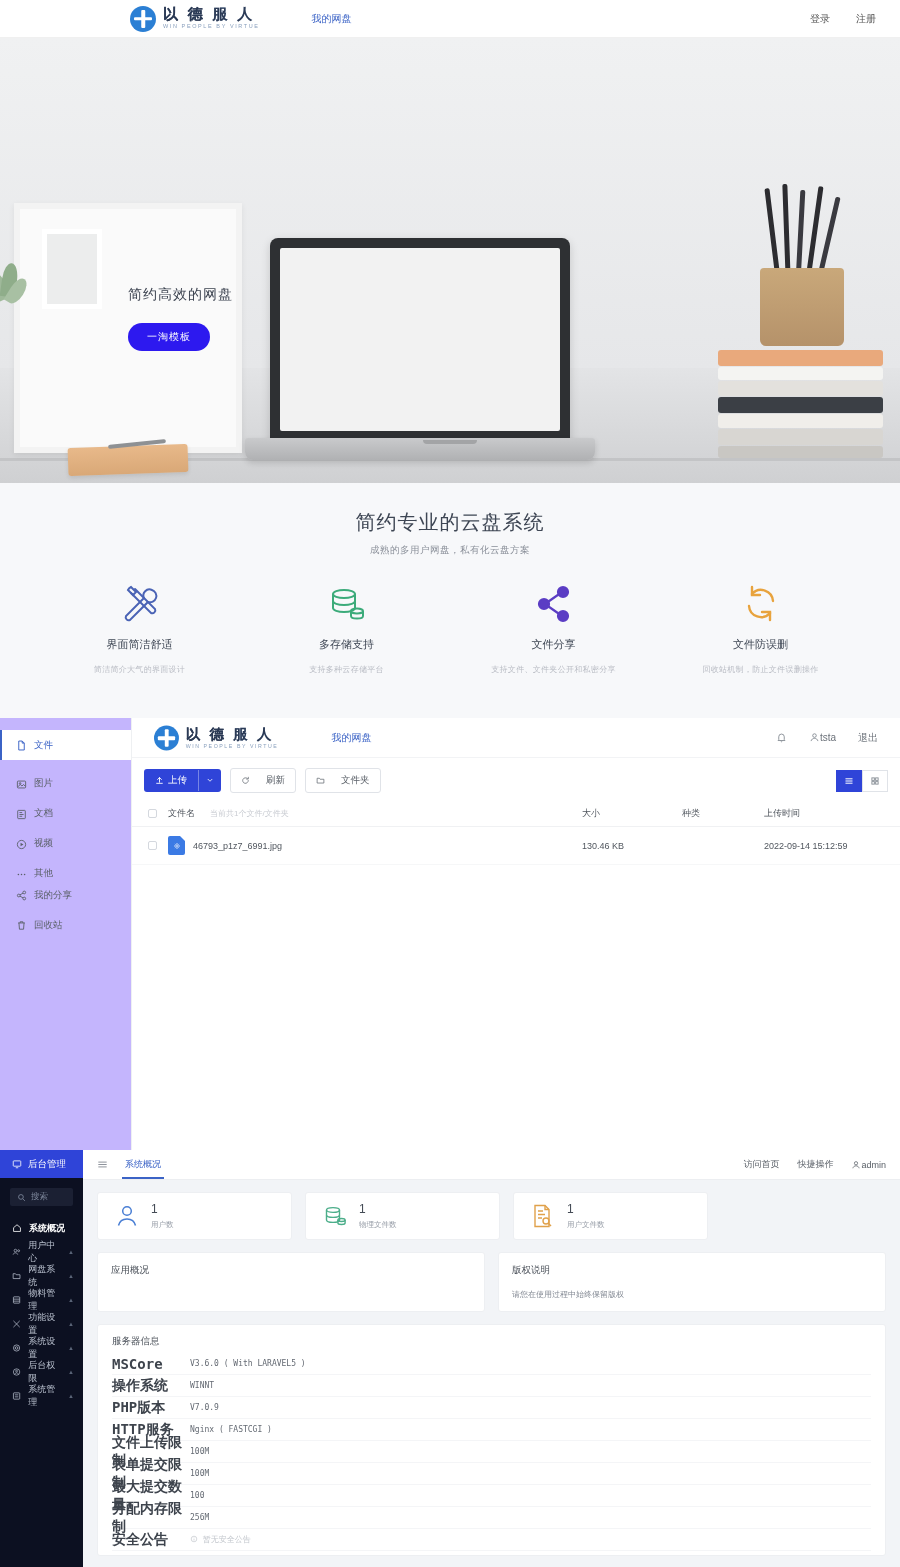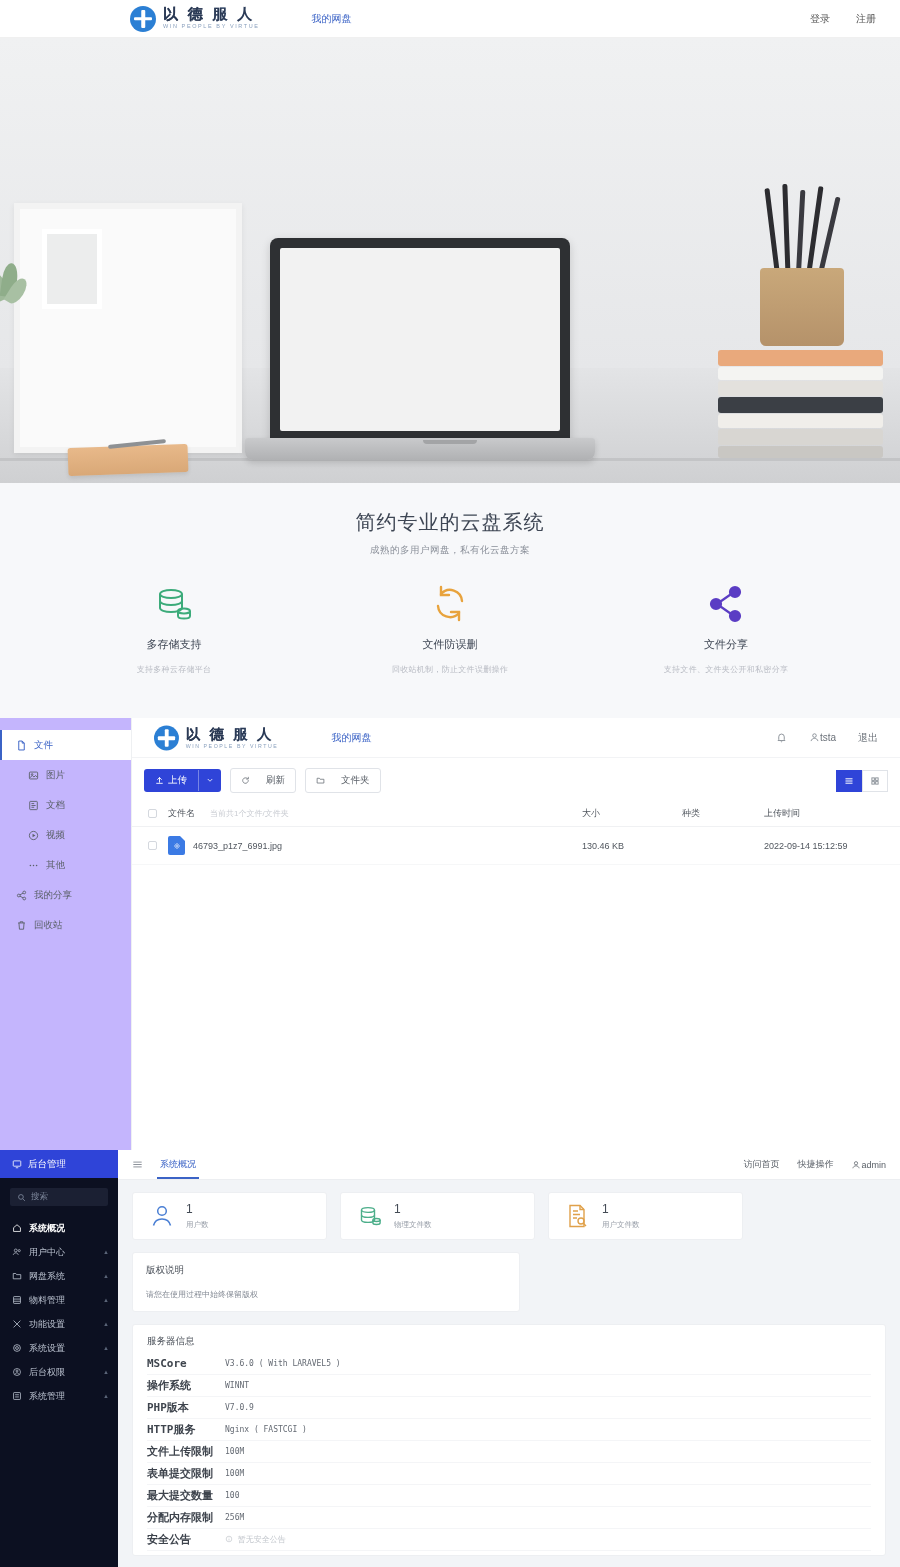--- a/index.html
+++ b/index.html
@@ -112,21 +112,21 @@
     display:flex; align-items:center; justify-content:center;
     font-size:8px; color:#e2e4e8; }
 
   
   .disk { position:absolute; top:718px; left:0; width:900px; height:432px;
     background:#fff; display:flex; }
   .disk-side { width:132px; background:#c4b5fd; border-right:1px solid #eef0f2; padding-top:12px; }
   .ds-item { height:30px; display:flex; align-items:center; gap:7px;
     padding-left:16px; font-size:9.5px; color:#5a6068; cursor:pointer; }
   .ds-item.active { background:#ffffff; color:#3b63c6; border-left:2px solid #3b63c6; padding-left:14px; }
-  .ds-item.ind { padding-left:28px; }
+  .ds-item.ind { padding-left:16px;align-items:flex-end; }
   .ds-item svg { flex:none; }
 
   .disk-main { flex:1; display:flex; flex-direction:column; }
   .disk-top { height:40px; display:flex; align-items:center; padding:0 22px;
     border-bottom:1px solid #f2f3f5; }
   .disk-top .brand { transform: scale(.96); transform-origin:left center; }
   .disk-top .nav-link-main { margin-left:48px; }
   .disk-top .nav-right { gap:22px; align-items:center; color:#6b7179; }
   .nav-ic { display:inline-flex; align-items:center; }
 
@@ -189,21 +189,21 @@
   .panel { background:#fff; border-radius:3px; border:1px solid #edeff2; padding:11px 13px; }
   .panel.half { width:388px; height:60px; }
   .panel-t { font-size:9.5px; color:#4a5059; }
   .panel-d { font-size:8px; color:#848a94; margin-top:12px; }
 
   .srv { margin:12px 14px 0; background:#fff; border:1px solid #edeff2;
     border-radius:3px; padding:10px 14px 4px; }
   .srv-t { font-size:9.5px; color:#4a5059; margin-bottom:5px; }
   .srv-row { display:flex; align-items:center; height:22px;
     border-bottom:1px solid #f4f5f7; font-family:"DejaVu Sans Mono","Liberation Mono",monospace; }
-  .srv-k { width:78px; font-size:11px; color:#3e444d; font-weight:600; }
+  .srv-k { width:78px; font-size:14px; color:#3e444d; font-weight:600; }
   .srv-v { font-size:8px; color:#646a73; }
   .srv-v.mute { color:#c3c7cd; }
 </style>
 </head>
 <body>
 
 <div class="page">
 
   <div class="site">
 
@@ -256,60 +256,73 @@
         <div class="book" style="top:31px;height:15px;background:#e3e1dd;"></div>
         <div class="book" style="top:47px;height:16px;background:#3b3f45;"></div>
         <div class="book" style="top:64px;height:14px;background:#f0eeea;"></div>
         <div class="book" style="top:79px;height:16px;background:#d8d6d2;"></div>
         <div class="book" style="top:96px;height:12px;background:#c9c7c3;"></div>
       </div>
 
       <div class="notebook"></div>
       <div class="pen"></div>
 
+      <div class="hero-copy">
+        <div class="hero-title">简约高效的网盘</div>
+        <button class="hero-btn">一淘模板</button>
+      </div>
     </div>
 
     <div class="features">
       <div class="feat-h">简约专业的云盘系统</div>
       <div class="feat-sub">成熟的多用户网盘，私有化云盘方案</div>
       <div class="feat-row">
 
+        <div class="feat">
+          <svg width="42" height="42" viewBox="0 0 42 42" fill="none" stroke="#4a63b5" stroke-width="2" stroke-linecap="round">
+            <path d="M9 7l5 5 3-3-5-5a6 6 0 00-3 3z"></path>
+            <path d="M12 10l20 20a3 3 0 004-4L16 6"></path>
+            <path d="M33 7a6 6 0 00-8 8l-18 18a3 3 0 004 4l18-18a6 6 0 004-12z"></path>
+          </svg>
+          <div class="feat-t">界面简洁舒适</div>
+          <div class="feat-d">简洁简介大气的界面设计</div>
+        </div>
 
         <div class="feat">
           <svg width="42" height="42" viewBox="0 0 42 42" fill="none" stroke="#3cab7a" stroke-width="2">
             <ellipse cx="18" cy="11" rx="11" ry="4"></ellipse>
             <path d="M7 11v7c0 2.2 4.9 4 11 4s11-1.8 11-4v-7"></path>
             <path d="M7 18v7c0 2.2 4.9 4 11 4s11-1.8 11-4v-7"></path>
             <ellipse cx="31" cy="28" rx="6" ry="2.5"></ellipse>
             <path d="M25 28v5c0 1.4 2.7 2.5 6 2.5s6-1.1 6-2.5v-5"></path>
           </svg>
           <div class="feat-t">多存储支持</div>
           <div class="feat-d">支持多种云存储平台</div>
         </div>
 
         <div class="feat">
+          <svg width="42" height="42" viewBox="0 0 42 42" fill="none" stroke="#5b3dc4" stroke-width="2.2">
+            <circle cx="30" cy="9" r="5" fill="#5b3dc4"></circle>
+            <circle cx="11" cy="21" r="5" fill="#5b3dc4"></circle>
+            <circle cx="30" cy="33" r="5" fill="#5b3dc4"></circle>
+            <path d="M15.5 18.5L25.5 11.5M15.5 23.5L25.5 30.5"></path>
+          </svg>
+          <div class="feat-t">文件分享</div>
+          <div class="feat-d">支持文件、文件夹公开和私密分享</div>
+        </div>
+
+        <div class="feat">
           <svg width="42" height="42" viewBox="0 0 42 42" fill="none" stroke="#e8a33d" stroke-width="2.4" stroke-linecap="round">
             <path d="M33 18a12 12 0 00-21-7"></path>
             <path d="M9 23a12 12 0 0021 7"></path>
             <path d="M12 4v8h8"></path>
             <path d="M30 37v-8h-8"></path>
           </svg>
           <div class="feat-t">文件防误删</div>
           <div class="feat-d">回收站机制，防止文件误删操作</div>
-        </div>
-
-        <div class="feat">
-          <svg width="42" height="42" viewBox="0 0 42 42" fill="none" stroke="#5b3dc4" stroke-width="2.2">
-            <circle cx="30" cy="9" r="5" fill="#5b3dc4"></circle>
-            <circle cx="11" cy="21" r="5" fill="#5b3dc4"></circle>
-            <circle cx="30" cy="33" r="5" fill="#5b3dc4"></circle>
-            <path d="M15.5 18.5L25.5 11.5M15.5 23.5L25.5 30.5"></path>
-          </svg>
-          <div class="feat-t">文件分享</div>
-          <div class="feat-d">支持文件、文件夹公开和私密分享</div>
         </div>
 
       </div>
     </div>
 
     <div class="site-footer">[网站备案信息] ©xydai.cn</div>
   </div>
 
   <div class="disk">
 
@@ -609,20 +622,24 @@
             </svg>
           <div>
             <div class="stat-num">1</div>
             <div class="stat-lbl">用户文件数</div>
           </div>
         </div>
       </div>
 
       <div class="panel-row">
         <div class="panel half">
+          <div class="panel-t">应用概况</div>
+          <div class="panel-d"></div>
+        </div>
+        <div class="panel half">
           <div class="panel-t">版权说明</div>
           <div class="panel-d">请您在使用过程中始终保留版权</div>
         </div>
       </div>
 
       <div class="srv">
         <div class="srv-t">服务器信息</div>
         <div class="srv-row">
           <span class="srv-k">MSCore</span>
           <span class="srv-v">V3.6.0 ( With LARAVEL5 )</span>

